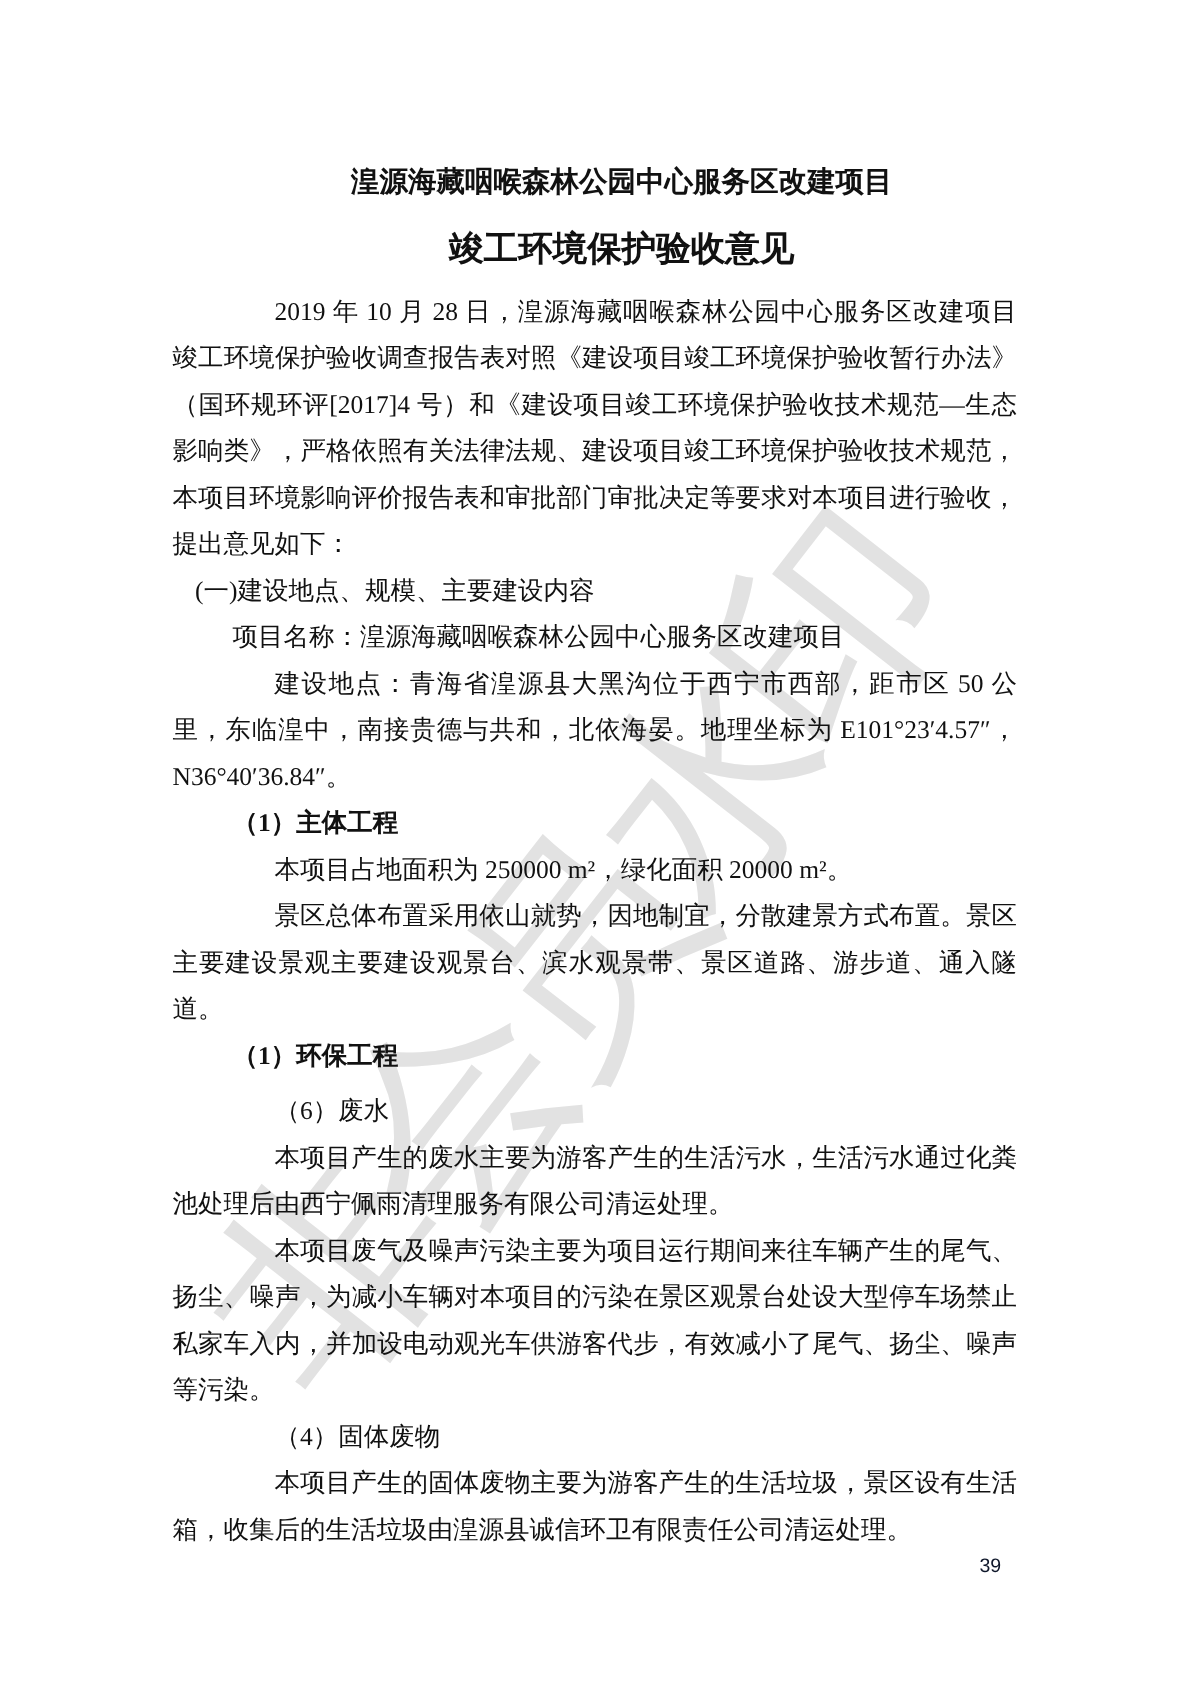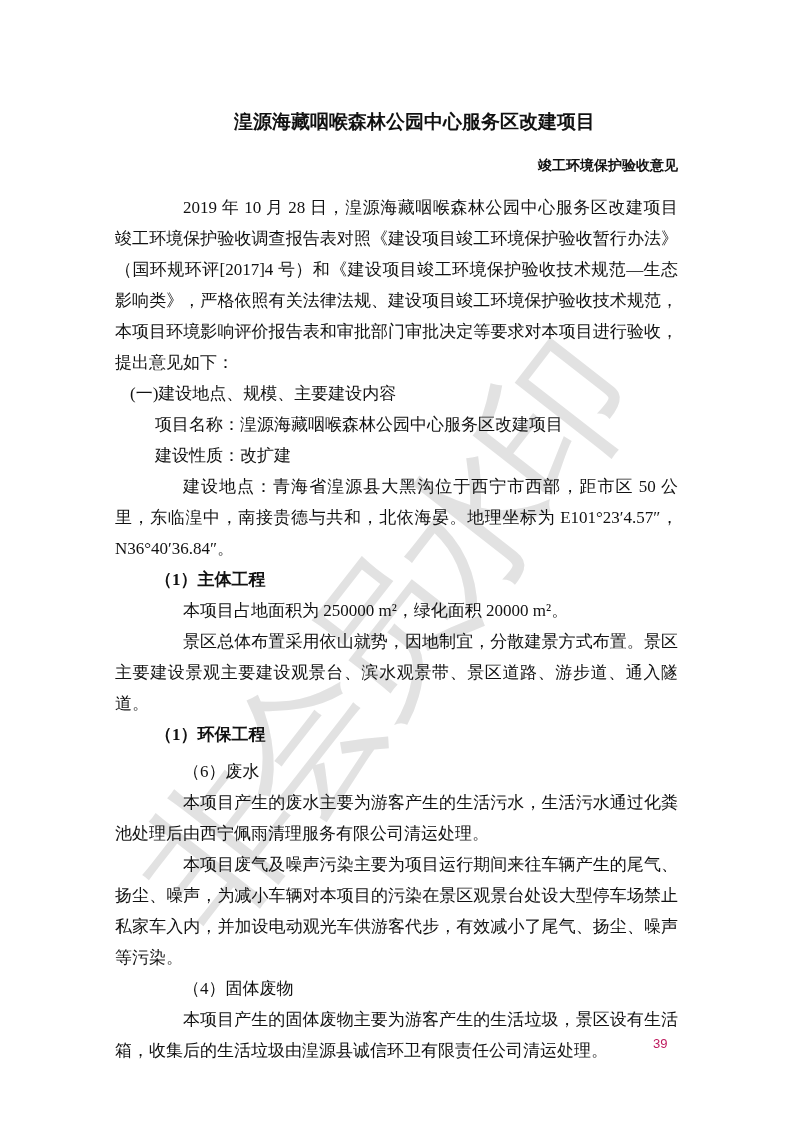--- a/index.html
+++ b/index.html
@@ -27,24 +27,24 @@
   }
   .doc-title {
     font-size: 19px;
     line-height: 27px;
     font-weight: bold;
     text-align: center;
     padding-left: 36px;
     margin: 0 0 17px 0;
   }
   .doc-subtitle {
-    font-size: 14px;
+    font-size: 23px;
     line-height: 27px;
     font-weight: bold;
-    text-align: right;
+    text-align: center;
     padding-left: 36px;
     margin: 0 0 13px 0;
   }
   p { margin: 0; }
   .para { text-indent: 68px; }
   .h1 { font-weight: bold; padding-left: 9px; }
   .h2 { font-weight: normal; padding-left: 15px; }
   .h3 { font-weight: bold; padding-left: 40px; }
   .item { padding-left: 40px; text-indent: 0; }
   .sub-head { padding-left: 68px; }
@@ -64,21 +64,21 @@
     user-select: none;
     pointer-events: none;
   }
   .page-number {
     position: absolute;
     z-index: 1;
     left: 653px;
     top: 1035px;
     font-size: 13px;
     line-height: 18px;
-    color: #be185d;
+    color: #0f172a;
     font-family: "Liberation Sans", "DejaVu Sans", sans-serif;
   }
 </style>
 </head>
 <body>
 
 <div class="page">
 
   <div class="watermark">非会员水印</div>
 
@@ -88,21 +88,20 @@
 
     <p class="doc-subtitle">竣工环境保护验收意见</p>
 
     <p class="para">2019 年 10 月 28 日，湟源海藏咽喉森林公园中心服务区改建项目竣工环境保护验收调查报告表对照《建设项目竣工环境保护验收暂行办法》（国环规环评[2017]4 号）和《建设项目竣工环境保护验收技术规范—生态影响类》，严格依照有关法律法规、建设项目竣工环境保护验收技术规范，本项目环境影响评价报告表和审批部门审批决定等要求对本项目进行验收，提出意见如下：</p>
 
 
     <p class="h2">(一)建设地点、规模、主要建设内容</p>
 
     <p class="item">项目名称：湟源海藏咽喉森林公园中心服务区改建项目</p>
 
-    <p class="item">建设性质：改扩建</p>
 
     <p class="para">建设地点：青海省湟源县大黑沟位于西宁市西部，距市区 50 公里，东临湟中，南接贵德与共和，北依海晏。地理坐标为 E101°23′4.57″，N36°40′36.84″。</p>
 
     <p class="h3">（1）主体工程</p>
 
     <p class="para">本项目占地面积为 250000 m²，绿化面积 20000 m²。</p>
 
     <p class="para">景区总体布置采用依山就势，因地制宜，分散建景方式布置。景区主要建设景观主要建设观景台、滨水观景带、景区道路、游步道、通入隧道。</p>
 
     <p class="h3">（1）环保工程</p>

